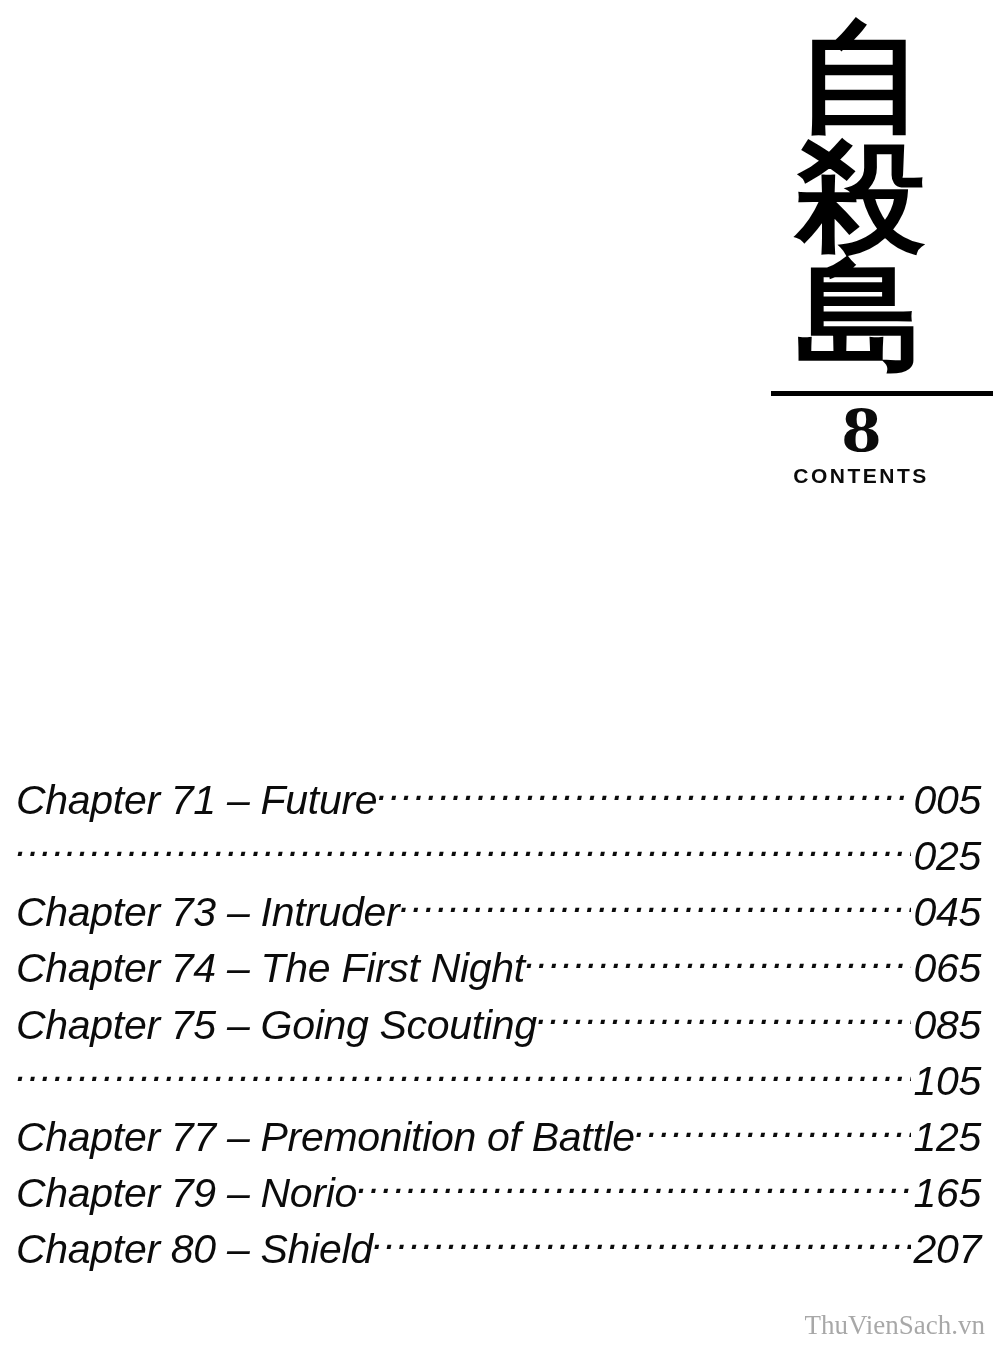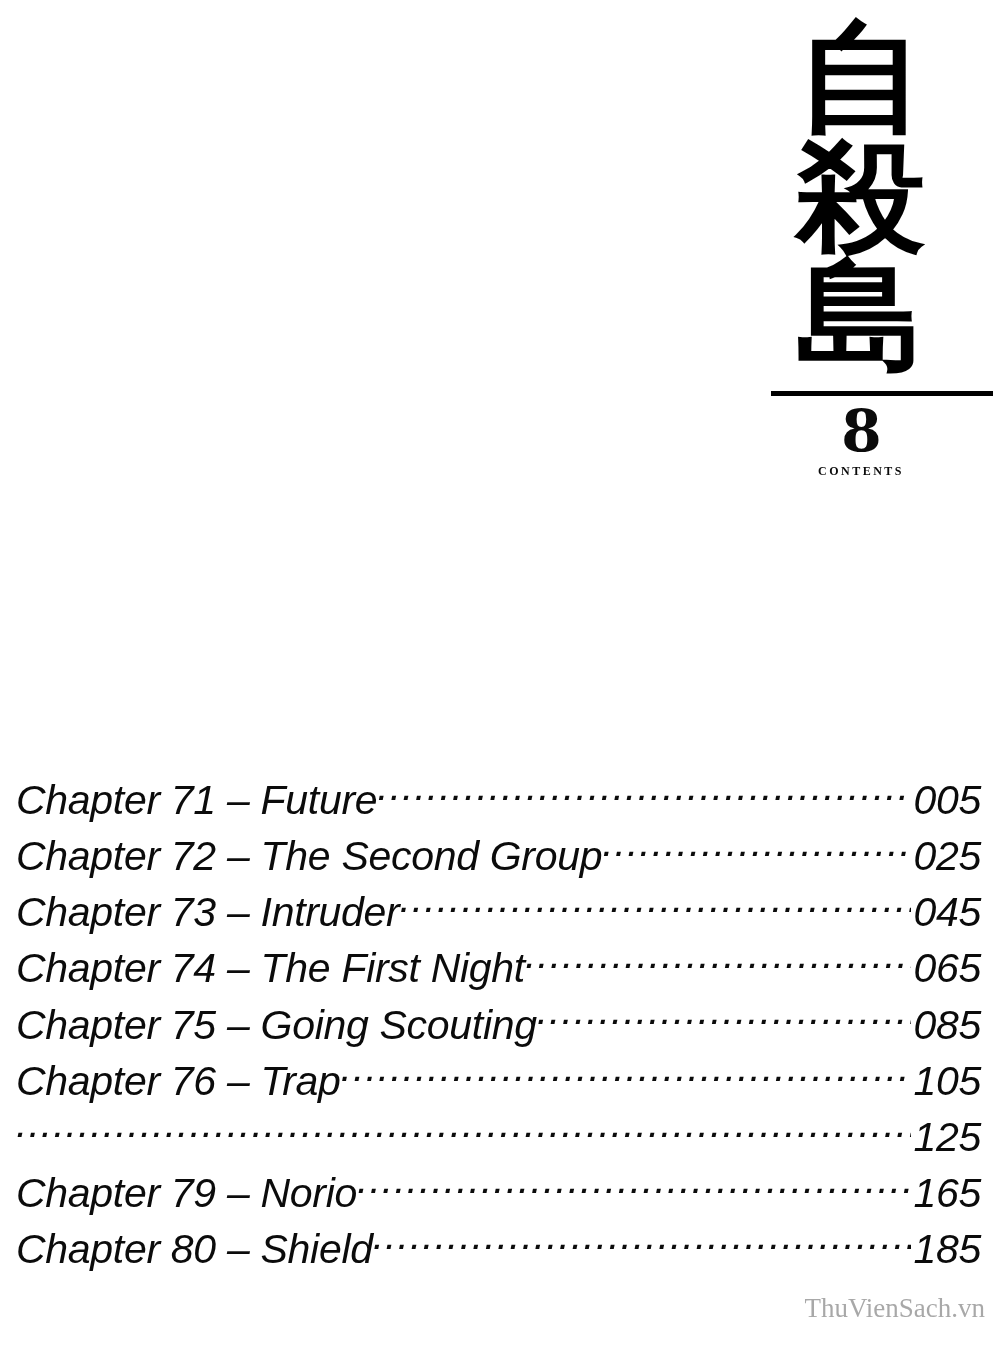--- a/index.html
+++ b/index.html
@@ -47,23 +47,23 @@
   }
   .vol-number {
     font-family: "DejaVu Serif", serif;
     font-weight: 700;
     font-size: 58px;
     line-height: 1;
     margin-top: 6px;
     letter-spacing: -1px;
   }
   .contents-label {
-    font-family: Liberation Serif, serif;
+    font-family: Liberation Sans, sans-serif;
     font-weight: 700;
-    font-size: 12px;
+    font-size: 21px;
     letter-spacing: 2.5px;
     margin-top: 4px;
   }
 
   
   .toc {
     position: absolute;
     left: 16px;
     right: 18px;
     top: 772px;
@@ -99,21 +99,21 @@
   }
   .toc-page {
     flex: 0 0 auto;
     padding-left: 2px;
   }
 
   
   .watermark {
     position: absolute;
     right: 14px;
-    bottom: 25px;
+    bottom: 8px;
     font-family: "Liberation Serif", serif;
     font-size: 27px;
     color: #9a9a9a;
     opacity: 0.85;
     letter-spacing: 0px;
   }
 </style>
 </head>
 <body>
 
@@ -132,21 +132,20 @@
 
   <div class="toc">
 
     <div class="toc-row">
       <span class="toc-title">Chapter 71 – Future</span>
       <span class="toc-leader"></span>
       <span class="toc-page">005</span>
     </div>
 
     <div class="toc-row">
-      <span class="toc-title">Chapter 72 – The Second Group</span>
       <span class="toc-leader"></span>
       <span class="toc-page">025</span>
     </div>
 
     <div class="toc-row">
       <span class="toc-title">Chapter 73 – Intruder</span>
       <span class="toc-leader"></span>
       <span class="toc-page">045</span>
     </div>
 
@@ -156,40 +155,40 @@
       <span class="toc-page">065</span>
     </div>
 
     <div class="toc-row">
       <span class="toc-title">Chapter 75 – Going Scouting</span>
       <span class="toc-leader"></span>
       <span class="toc-page">085</span>
     </div>
 
     <div class="toc-row">
-      <span class="toc-title">Chapter 76 – Trap</span>
       <span class="toc-leader"></span>
       <span class="toc-page">105</span>
     </div>
 
     <div class="toc-row">
+      <span class="toc-title">Chapter 77 – Premonition of Battle</span>
       <span class="toc-leader"></span>
       <span class="toc-page">125</span>
     </div>
 
 
     <div class="toc-row">
       <span class="toc-title">Chapter 79 – Norio</span>
       <span class="toc-leader"></span>
       <span class="toc-page">165</span>
     </div>
 
     <div class="toc-row">
       <span class="toc-title">Chapter 80 – Shield</span>
       <span class="toc-leader"></span>
-      <span class="toc-page">185</span>
+      <span class="toc-page">207</span>
     </div>
 
   </div>
 
   <div class="watermark">ThuVienSach.vn</div>
 
 </div>
 
 </body></html>

